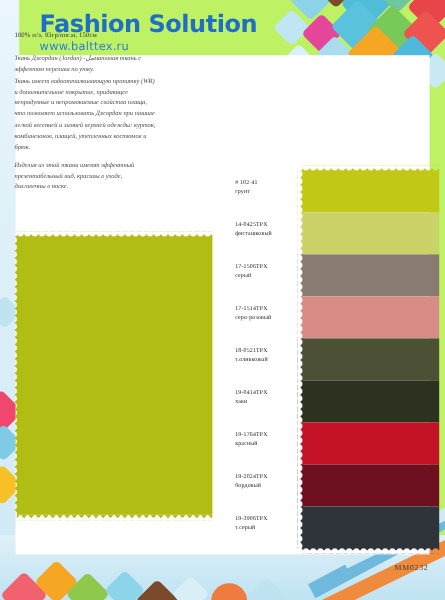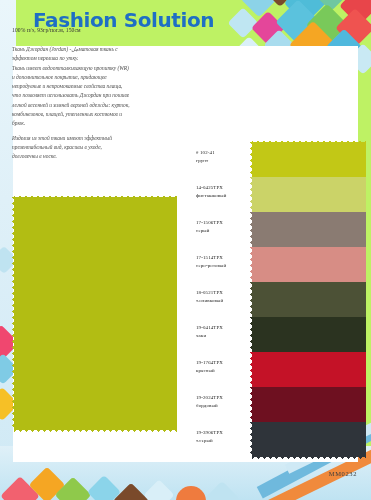--- a/index.html
+++ b/index.html
@@ -235,20 +235,21 @@
 
     <div style="position:absolute;right:-30px;bottom:36px;width:150px;height:13px;background:#6fb9dd;transform:rotate(-28deg);"></div>
     <div style="position:absolute;right:-40px;bottom:18px;width:160px;height:12px;background:#f08a3c;transform:rotate(-26deg);"></div>
     <div style="position:absolute;right:-30px;bottom:52px;width:120px;height:10px;background:#cfe9f5;transform:rotate(-26deg);"></div>
   </div>
 
   <div class="card"></div>
 
   <div class="brand">
     <div class="brand-title">Fashion Solution</div>
+    <div class="brand-url">www.balttex.ru</div>
   </div>
 
   <div class="prod">
     <div class="prod-spec">100% п/э, 93гр/пог.м, 150см</div>
     <div class="prod-desc">
         <p>Ткань Джордан (Jordan) -ملматовая ткань с</p>
         <p>эффектом перелива по утку.</p>
         <p>Ткань имеет водоотталкивающую пропитку (WR)</p>
         <p>и дополнительное покрытие, придающее</p>
         <p>непродувные и непромокаемые свойства плащa,</p>

